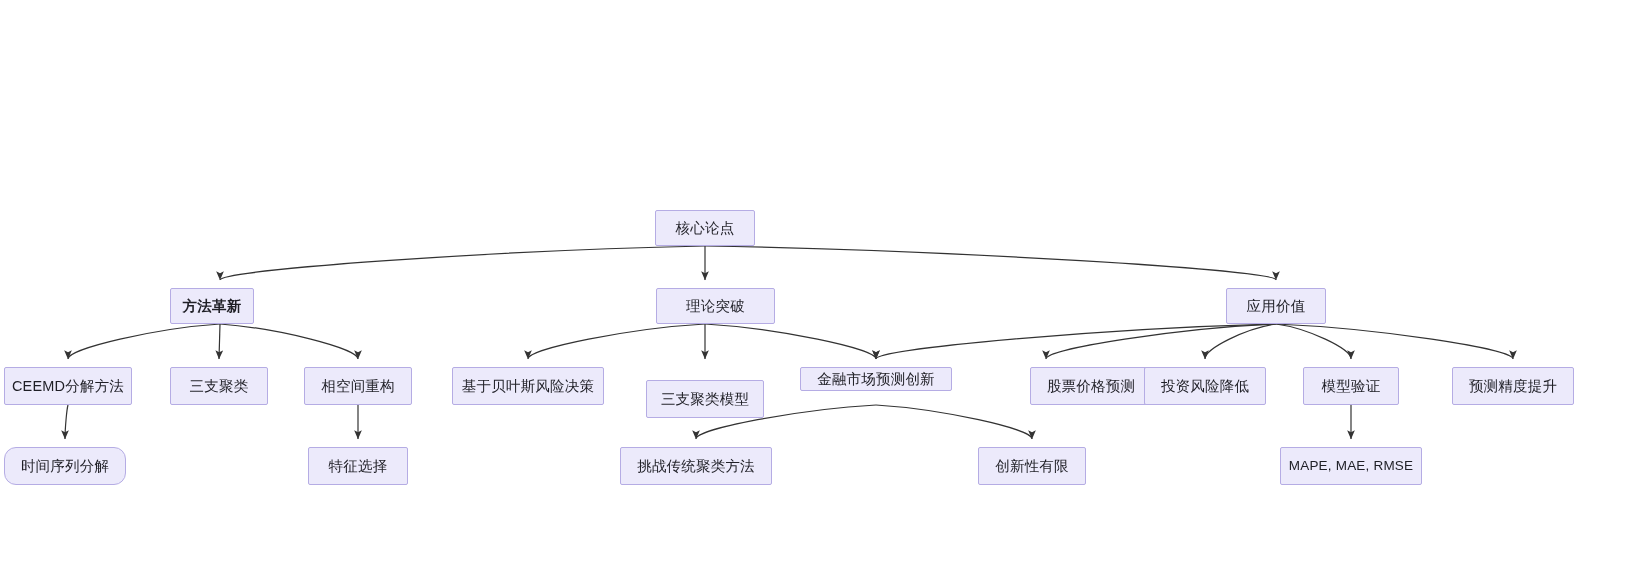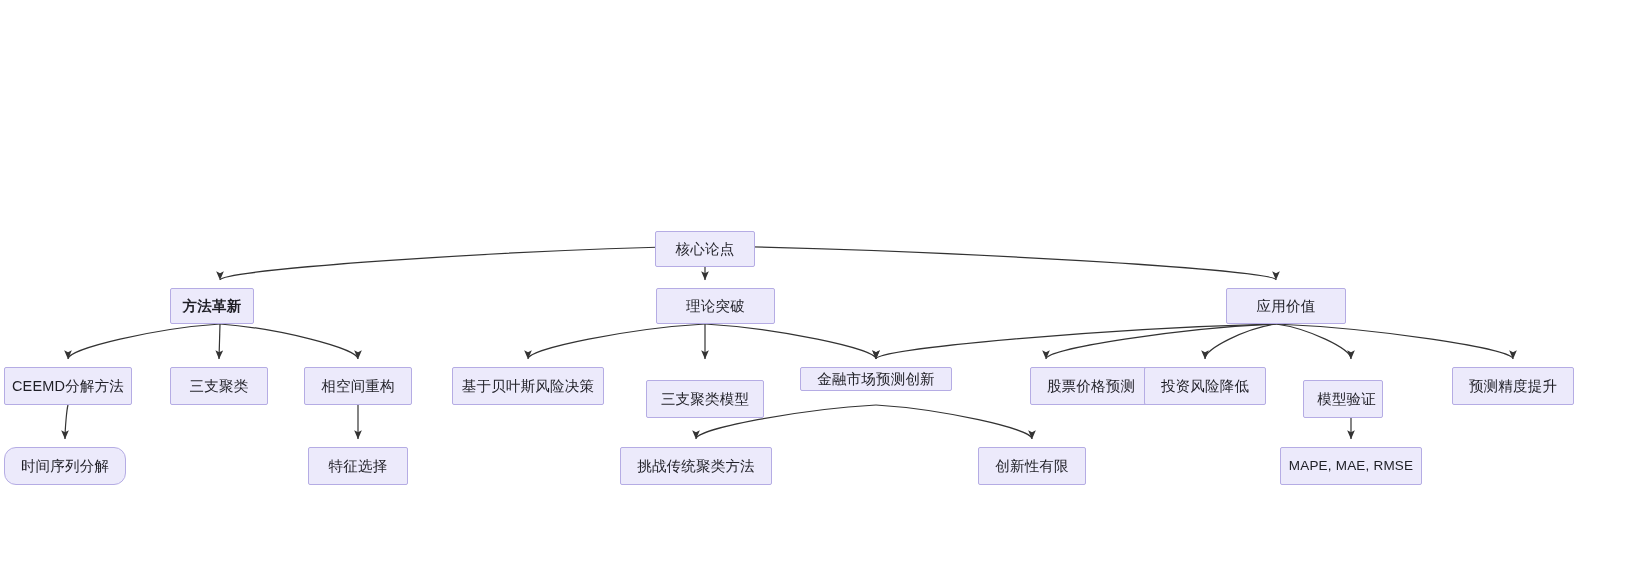--- a/index.html
+++ b/index.html
@@ -75,30 +75,30 @@
         <path d="M1276,324 C1307.5,328.2 1351,348.5 1351,359" fill="none" stroke="#333333" stroke-width="1.2" marker-end="url(#arrowhead)"></path>
         <path d="M1276,324 C1375.54,328.2 1513,348.5 1513,359" fill="none" stroke="#333333" stroke-width="1.2" marker-end="url(#arrowhead)"></path>
         <path d="M68,405 C66.74,409.08 65,428.8 65,439" fill="none" stroke="#333333" stroke-width="1.2" marker-end="url(#arrowhead)"></path>
         <path d="M358,405 L358,439" fill="none" stroke="#333333" stroke-width="1.2" marker-end="url(#arrowhead)"></path>
         <path d="M876,405 C800.4,409.08 696,428.8 696,439" fill="none" stroke="#333333" stroke-width="1.2" marker-end="url(#arrowhead)"></path>
         <path d="M876,405 C941.52,409.08 1032,428.8 1032,439" fill="none" stroke="#333333" stroke-width="1.2" marker-end="url(#arrowhead)"></path>
         <path d="M1351,405 L1351,439" fill="none" stroke="#333333" stroke-width="1.2" marker-end="url(#arrowhead)"></path>
       </g>
   </svg>
   <div id="node-layer">
-      <div class="node" style="left: 655px; top: 210px; width: 100px; height: 36px; margin-top: 21px;">
+      <div class="node" style="left: 655px; top: 210px; width: 100px; height: 36px;">
         <span class="node-label">核心论点</span>
       </div>
       <div class="node" style="left: 170px; top: 288px; width: 84px; height: 36px; font-weight: bold;">
         <span class="node-label">方法革新</span>
       </div>
       <div class="node" style="left: 656px; top: 288px; width: 119px; height: 36px;">
         <span class="node-label">理论突破</span>
       </div>
-      <div class="node" style="left: 1226px; top: 288px; width: 120px; height: 36px;">
+      <div class="node" style="left: 1226px; top: 288px; width: 100px; height: 36px;">
         <span class="node-label">应用价值</span>
       </div>
       <div class="node" style="left: 4px; top: 367px; width: 128px; height: 38px;">
         <span class="node-label">CEEMD分解方法</span>
       </div>
       <div class="node" style="left: 170px; top: 367px; width: 98px; height: 38px; text-align: right;">
         <span class="node-label">三支聚类</span>
       </div>
       <div class="node" style="left: 304px; top: 367px; width: 108px; height: 38px;">
         <span class="node-label">相空间重构</span>
@@ -111,21 +111,21 @@
       </div>
       <div class="node" style="left: 800px; top: 367px; width: 152px; height: 24px; justify-content: center;">
         <span class="node-label">金融市场预测创新</span>
       </div>
       <div class="node" style="left: 985px; top: 367px; width: 122px; height: 38px; margin-left: 45px;">
         <span class="node-label">股票价格预测</span>
       </div>
       <div class="node" style="left: 1144px; top: 367px; width: 122px; height: 38px;">
         <span class="node-label">投资风险降低</span>
       </div>
-      <div class="node" style="left: 1303px; top: 380px; width: 80px; height: 38px; justify-content: flex-end;">
+      <div class="node" style="left: 1303px; top: 367px; width: 96px; height: 38px;">
         <span class="node-label">模型验证</span>
       </div>
       <div class="node" style="left: 1452px; top: 367px; width: 122px; height: 38px;">
         <span class="node-label">预测精度提升</span>
       </div>
       <div class="node" style="left: 4px; top: 447px; width: 122px; height: 38px; border-radius: 12px;">
         <span class="node-label">时间序列分解</span>
       </div>
       <div class="node" style="left: 308px; top: 447px; width: 100px; height: 38px;">
         <span class="node-label">特征选择</span>

